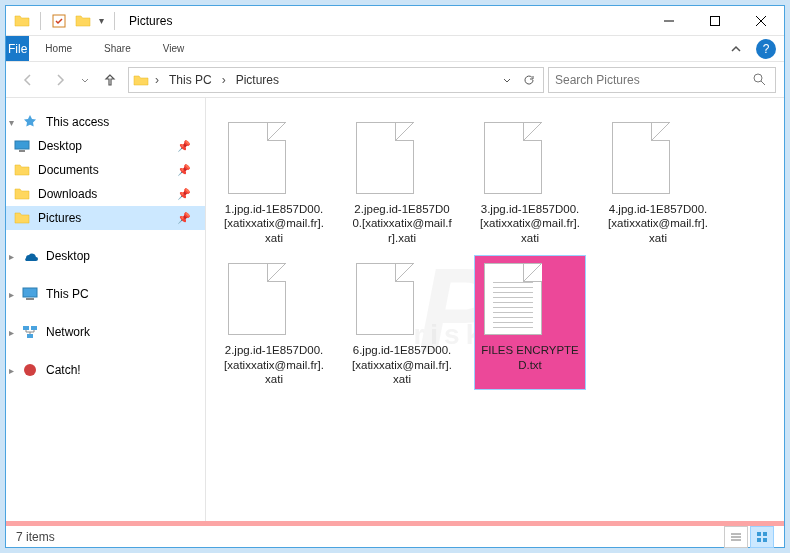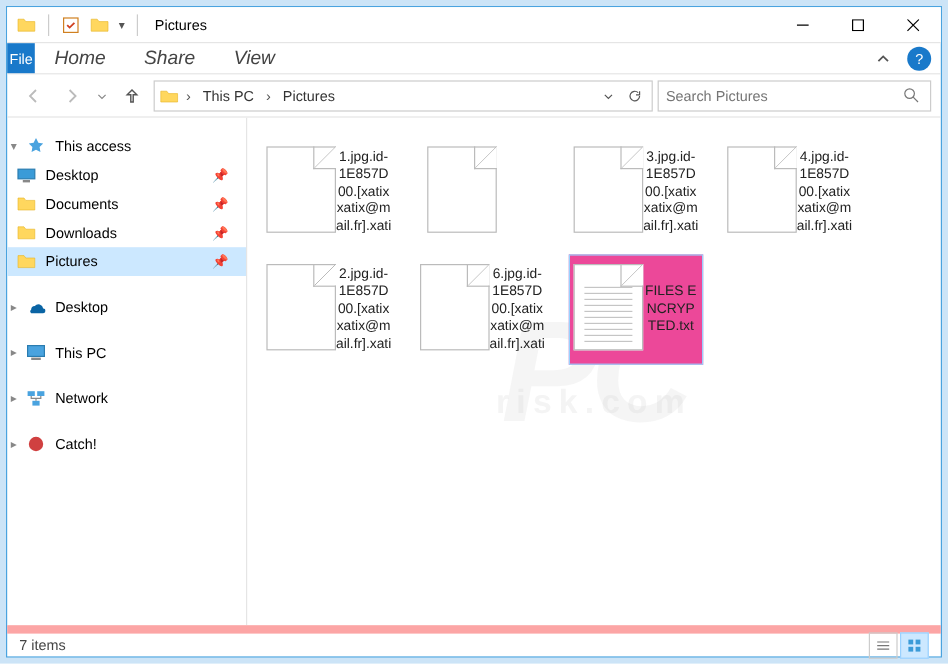--- a/index.html
+++ b/index.html
@@ -7,21 +7,21 @@
 .window { width: 780px; height: 543px; background: #fff; border: 1px solid #4aa3df; position: relative; display: flex; flex-direction: column; }
 .titlebar { height: 30px; background: #fff; display: flex; align-items: center; border-bottom: 1px solid #e5e5e5; }
 .titlebar-left { display: flex; align-items: center; padding-left: 8px; gap: 8px; }
 .titlebar-icon { width: 16px; height: 16px; }
 .title-sep { width: 1px; height: 18px; background: #ccc; margin: 0 2px; }
 .titlebar-title { font-size: 12px; color: #000; margin-left: 4px; }
 .titlebar-controls { margin-left: auto; display: flex; }
 .tbc { width: 46px; height: 30px; display: flex; align-items: center; justify-content: center; cursor: pointer; }
 .ribbon-tabs { height: 26px; display: flex; align-items: stretch; border-bottom: 1px solid #e5e5e5; }
 .file-tab { background: #1979ca; color: #fff; padding: 0 2px; display: flex; align-items: center; font-size: 12px; cursor: pointer; }
-.tab { padding: 0 16px; display: flex; align-items: center; font-size: 16px; color: #444; cursor: pointer; font-style: italic; }
+.tab { padding: 0 16px; display: flex; align-items: center; font-size: 10px; color: #444; cursor: pointer; }
 .ribbon-right { margin-left: auto; display: flex; align-items: center; padding-right: 8px; gap: 8px; }
 .chev-up { width: 24px; height: 24px; display: flex; align-items: center; justify-content: center; cursor: pointer; color: #555; }
 .help-icon { width: 20px; height: 20px; border-radius: 50%; background: #1979ca; color: #fff; display: flex; align-items: center; justify-content: center; font-size: 12px; cursor: pointer; }
 .navbar { height: 36px; display: flex; align-items: center; padding: 0 8px; gap: 4px; border-bottom: 1px solid #e5e5e5; }
 .nav-btn { width: 28px; height: 28px; display: flex; align-items: center; justify-content: center; color: #999; cursor: pointer; }
 .nav-btn.enabled { color: #555; }
 .address { flex: 1; height: 26px; border: 1px solid #ccc; display: flex; align-items: center; padding: 0 4px; gap: 2px; font-size: 12px; }
 .crumb { padding: 0 4px; cursor: pointer; color: #333; }
 .crumb-sep { width: 12px; text-align: center; color: #555; }
 .addr-actions { margin-left: auto; display: flex; gap: 2px; }
@@ -36,29 +36,29 @@
 .side-item.header { padding-left: 16px; }
 .side-item.false-header { padding-left: 16px; }
 .side-item .caret { position: absolute; left: 3px; font-size: 10px; color: #888; }
 .side-item.selected { background: #cce8ff; }
 .side-item .pin { margin-left: auto; margin-right: 14px; color: #999; font-size: 11px; }
 .side-icon { width: 16px; height: 16px; flex-shrink: 0; }
 .content { flex: 1; padding: 16px 12px; overflow-y: auto; position: relative; }
 .watermark { position: absolute; top: 50%; left: 50%; transform: translate(-50%, -50%); font-size: 120px; color: rgba(200,200,200,0.18); font-weight: bold; letter-spacing: -6px; pointer-events: none; font-style: italic; }
 .watermark2 { position: absolute; top: 56%; left: 50%; transform: translate(-50%, -50%); font-size: 28px; color: rgba(200,200,200,0.2); font-weight: bold; letter-spacing: 6px; pointer-events: none; }
 .files { display: flex; flex-wrap: wrap; gap: 6px 16px; position: relative; z-index: 1; }
-.file { width: 112px; display: flex; flex-direction: row; align-items: center; padding: 4px; cursor: pointer; }
+.file { width: 112px; display: flex; flex-direction: column; padding: 4px; cursor: pointer; }
 .file.selected { background: #ec4899; border: 1px solid #99d1ff; padding: 3px; }
 .file-icon { width: 70px; height: 80px; position: relative; margin-bottom: 4px; }
 .blank-file { width: 58px; height: 72px; background: #fff; border: 1px solid #bbb; position: relative; margin: 4px auto 0; }
 .blank-file::before { content: ""; position: absolute; top: -1px; right: -1px; width: 18px; height: 18px; background: linear-gradient(135deg, transparent 48%, #bbb 50%, #fff 52%); border-left: 1px solid #bbb; border-bottom: 1px solid #bbb; }
 .txt-lines { position: absolute; top: 18px; left: 8px; right: 8px; }
 .txt-lines div { height: 1px; background: #c5c5c5; margin-bottom: 4px; }
 .file-name { font-size: 11.5px; text-align: center; line-height: 1.25; color: #222; word-break: break-all; }
-.statusbar { height: 26px; border-top: 7px solid #fca5a5; display: flex; align-items: center; padding: 0 10px; font-size: 12px; color: #444; }
+.statusbar { height: 26px; border-top: 5px solid #fca5a5; display: flex; align-items: center; padding: 0 10px; font-size: 12px; color: #444; }
 .status-right { margin-left: auto; display: flex; gap: 2px; }
 .view-btn { width: 24px; height: 22px; border: 1px solid #ccc; display: flex; align-items: center; justify-content: center; cursor: pointer; }
 .view-btn.active { background: #cce8ff; border-color: #99d1ff; }
 .folder-svg { fill: #ffd75e; stroke: #e6b422; stroke-width: 0.5; }
 </style>
 </head>
 <body>
 
 <div class="window">
 
@@ -256,20 +256,21 @@
           <div class="file">
             <div class="file-icon">
               <div class="blank-file"></div>
             </div>
             <div class="file-name">1.jpg.id-1E857D00.[xatixxatix@mail.fr].xati</div>
           </div>
           <div class="file">
             <div class="file-icon">
               <div class="blank-file"></div>
             </div>
+            <div class="file-name">2.jpeg.id-1E857D00.[xatixxatix@mail.fr].xati</div>
           </div>
           <div class="file">
             <div class="file-icon">
               <div class="blank-file"></div>
             </div>
             <div class="file-name">3.jpg.id-1E857D00.[xatixxatix@mail.fr].xati</div>
           </div>
           <div class="file">
             <div class="file-icon">
               <div class="blank-file"></div>

